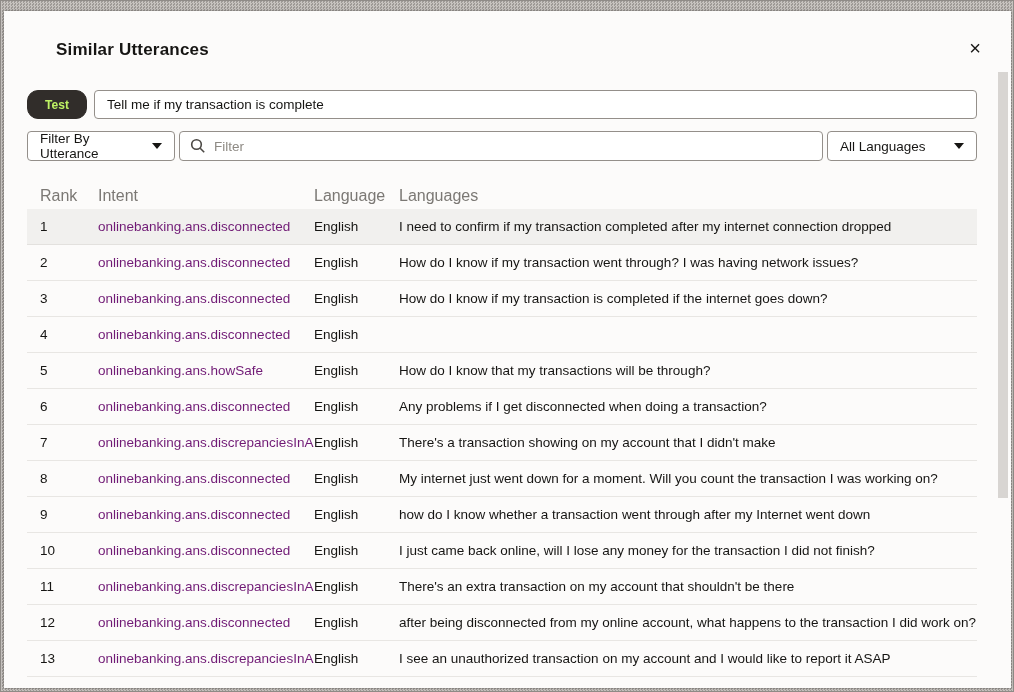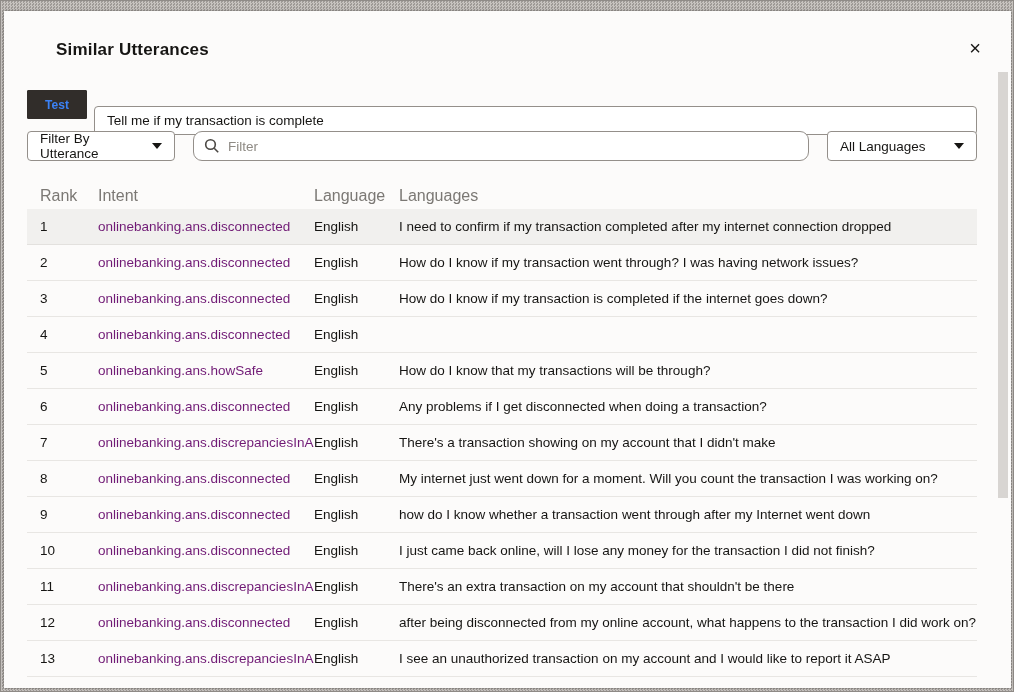--- a/index.html
+++ b/index.html
@@ -29,48 +29,48 @@
     font-size:20px; line-height:26px; color:#161513; text-align:center;
     font-family:"Liberation Sans",sans-serif;
   }
 
   .test-row {
     position:absolute; left:23px; top:79px; right:34px;
     display:flex; gap:7px; height:29px;
   }
   .test-btn {
     width:60px; height:29px; flex:0 0 60px;
-    background:#312d2a; color:#3b82f6; border:1px solid #312d2a; border-radius:1px;
+    background:#312d2a; color:#bef264; border:1px solid #312d2a; border-radius:11px;
     font-size:12px; font-weight:bold; cursor:pointer;
     font-family:"Liberation Sans",sans-serif;
   }
   .text-input {
     flex:1; height:29px; border:1px solid #948f8a; border-radius:4px;
     padding:0 12px; font-size:13.5px; color:#161513; background:#fff;
-    font-family:"Liberation Sans",sans-serif; outline:none;margin-top:16px;
+    font-family:"Liberation Sans",sans-serif; outline:none;
   }
 
   .filter-row {
     position:absolute; left:23px; top:120px; right:34px;
-    display:flex; gap:18px; height:30px;
+    display:flex; gap:4px; height:30px;
   }
   .dropdown {
     height:30px; border:1px solid #948f8a; border-radius:4px; background:#fff;
     display:flex; align-items:center; justify-content:space-between;
     padding:0 12px; font-size:13.5px; color:#161513; cursor:pointer;
   }
   .dd-filterby { flex:0 0 148px; }
   .dd-lang { flex:0 0 150px; }
   .caret {
     width:0; height:0; margin-left:8px;
     border-left:5px solid transparent; border-right:5px solid transparent;
     border-top:6px solid #161513;
   }
   .search-box {
-    flex:1; height:30px; border:1px solid #948f8a; border-radius:9px; background:#fff;
+    flex:1; height:30px; border:1px solid #948f8a; border-radius:4px; background:#fff;
     display:flex; align-items:center; padding:0 10px;
   }
   .search-box svg { flex:0 0 auto; margin-right:8px; }
   .search-input {
     flex:1; border:none; outline:none; font-size:13.5px; color:#161513;
     font-family:"Liberation Sans",sans-serif; background:transparent;
   }
   .search-input::placeholder { color:#8e8a84; opacity:1; }
 
   .utt-table { position:absolute; left:23px; top:172px; width:950px; }

